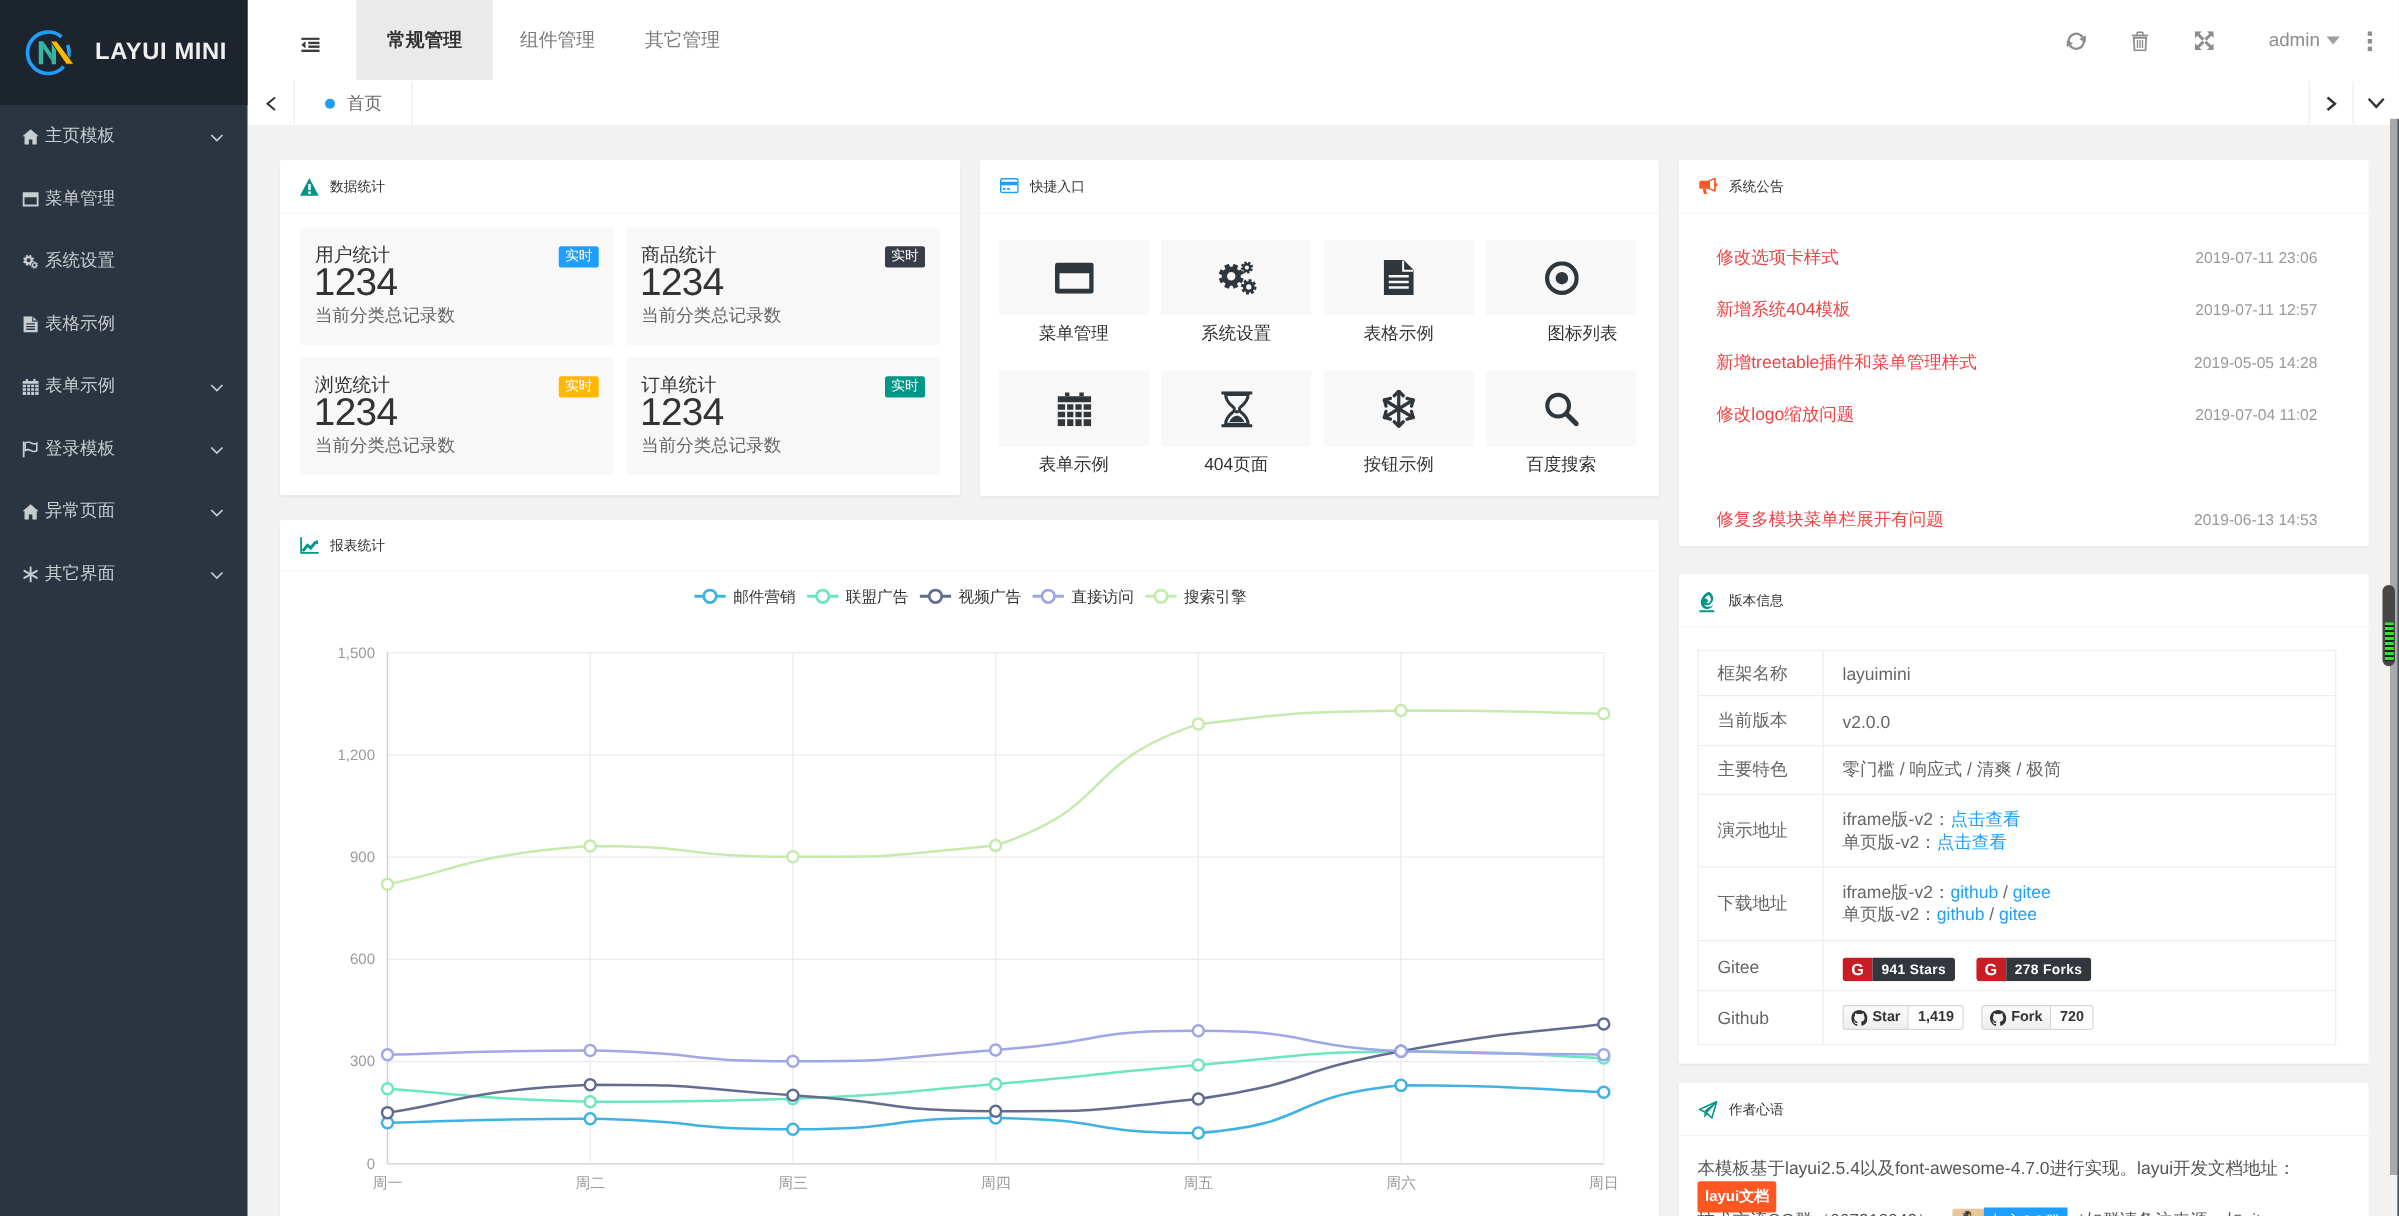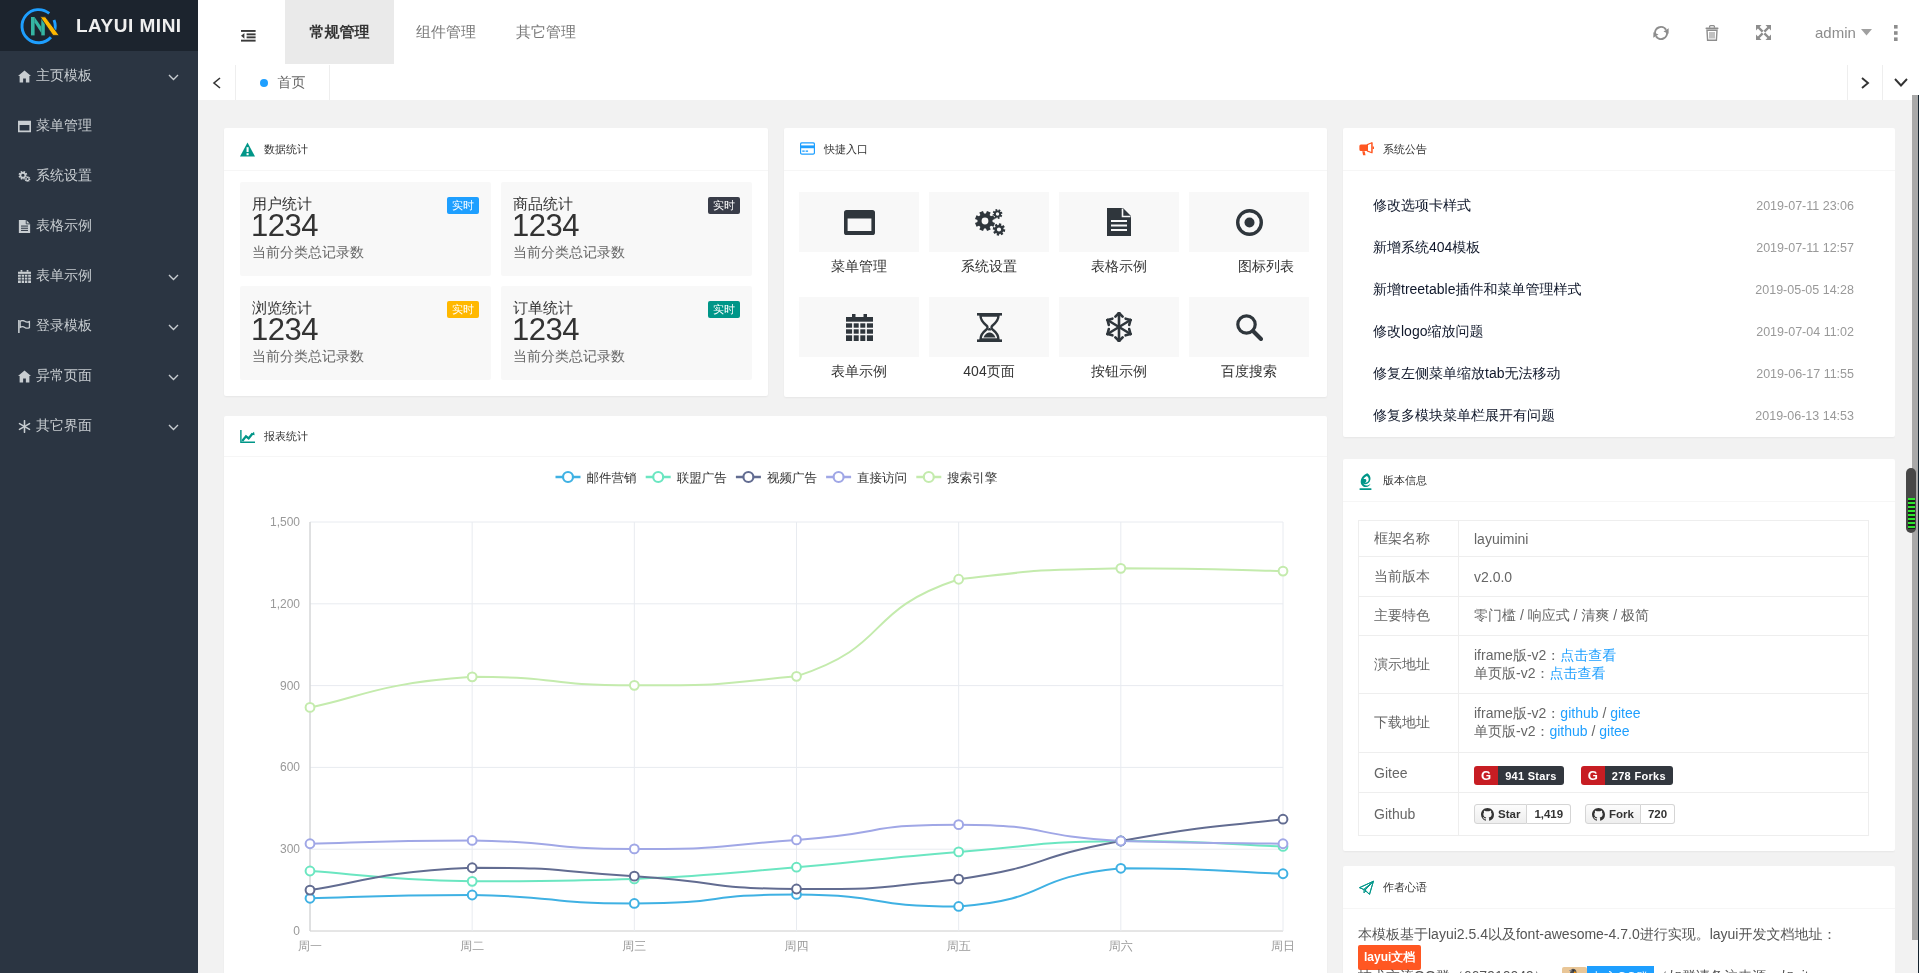--- a/index.html
+++ b/index.html
@@ -1,19 +1,19 @@
 <!DOCTYPE html>
 <html><head>
 <meta charset="utf-8">
 <style>
 * { margin:0; padding:0; box-sizing:border-box; }
 html,body { width:1919px; height:973px; overflow:hidden; font-family:"Liberation Sans",sans-serif; background:#f2f2f2; }
 
 #sidebar { position:absolute; left:0; top:0; width:198px; height:973px; background:#2b3542; z-index:5; }
-#logo { height:51px; background:#1c242e; display:flex; align-items:center; padding-left:22px; }
+#logo { height:84px; background:#1c242e; display:flex; align-items:center; padding-left:22px; }
 #logo .brand { color:#efefef; font-size:19px; font-weight:bold; margin-left:14px; letter-spacing:0.5px; }
 ul.menu { list-style:none; margin-top:0; }
 ul.menu li { height:50px; display:flex; align-items:center; padding:0 19px 0 18px; color:#c8cdd1; font-size:14px; position:relative; }
 ul.menu li .mico { width:13px; height:14px; margin-right:5px; display:inline-flex; align-items:center; justify-content:center; }
 ul.menu li .chev { position:absolute; right:19px; }
 
 #header { position:absolute; left:198px; top:0; width:1721px; height:65px; background:#fff; z-index:4; }
 #hamb { position:absolute; left:43px; top:30px; }
 .htab { position:absolute; top:0; height:64px; display:flex; align-items:center; justify-content:center; font-size:15px; color:#7a7a7a; }
 .htab.active { background:#eaeaea; color:#333; font-weight:bold; }
@@ -33,21 +33,21 @@
 .scard { position:absolute; width:251px; height:94px; background:#f8f8f8; border-radius:2px; }
 .scard .t { position:absolute; left:12px; top:13px; font-size:15px; color:#333; }
 .scard .n { position:absolute; left:11px; top:28px; font-size:31px; line-height:31px; letter-spacing:-0.5px; color:#333; }
 .scard .s { position:absolute; left:12px; top:62px; font-size:14px; color:#666; }
 .badge { position:absolute; right:12px; top:15px; color:#fff; font-size:11px; padding:2px 5px; border-radius:2px; line-height:1.2; }
 
 .qtile { position:absolute; width:120px; height:60px; background:#f8f8f8; display:flex; align-items:center; justify-content:center; }
 .qlabel { position:absolute; width:120px; text-align:center; font-size:14px; color:#333; }
 
 .nitem { position:absolute; left:30px; right:41px; height:21px; display:flex; justify-content:space-between; align-items:center; }
-.nitem .nt { font-size:14px; color:#0f172a; }
+.nitem .nt { font-size:14px; color:#ef4444; }
 .nitem .nd { font-size:12.5px; color:#999; }
 
 table.vt { border-collapse:collapse; position:absolute; left:15px; top:61px; }
 table.vt td { border:1px solid #eee; font-size:14px; color:#666; vertical-align:middle; }
 table.vt td.c1 { width:100px; padding-left:15px; }
 table.vt td.c2 { width:410px; padding-left:15px; }
 a.blue { color:#1e9fff; text-decoration:none; }
 .gbadge { display:inline-flex; height:19px; margin-top:6px; border-radius:3px; overflow:hidden; font-size:11px; font-weight:bold; vertical-align:middle; }
 .gbadge .gl { background:#c71d23; color:#fff; display:inline-flex; align-items:center; padding:0 7px; font-size:13px; font-weight:bold; }
 .gbadge .gr { background:#32373e; color:#fff; display:inline-flex; align-items:center; padding:0 7px; letter-spacing:0.3px; }
@@ -377,24 +377,20 @@
         <span class="nt">新增系统404模板</span>
         <span class="nd">2019-07-11 12:57</span>
       </div>
     <div class="nitem" style="top:151px;">
         <span class="nt">新增treetable插件和菜单管理样式</span>
         <span class="nd">2019-05-05 14:28</span>
       </div>
     <div class="nitem" style="top:193px;">
         <span class="nt">修改logo缩放问题</span>
         <span class="nd">2019-07-04 11:02</span>
-      </div>
-    <div class="nitem" style="top:235px;">
-        <span class="nt">修复左侧菜单缩放tab无法移动</span>
-        <span class="nd">2019-06-17 11:55</span>
       </div>
     <div class="nitem" style="top:277px;">
         <span class="nt">修复多模块菜单栏展开有问题</span>
         <span class="nd">2019-06-13 14:53</span>
       </div>
   </div>
 
   <div class="panel" style="left:26px; top:316px; width:1103px; height:700px;">
     <div class="phead" style="height:41px;"><span class="pico">
           <svg width="17" height="15" viewBox="0 0 17 15">

